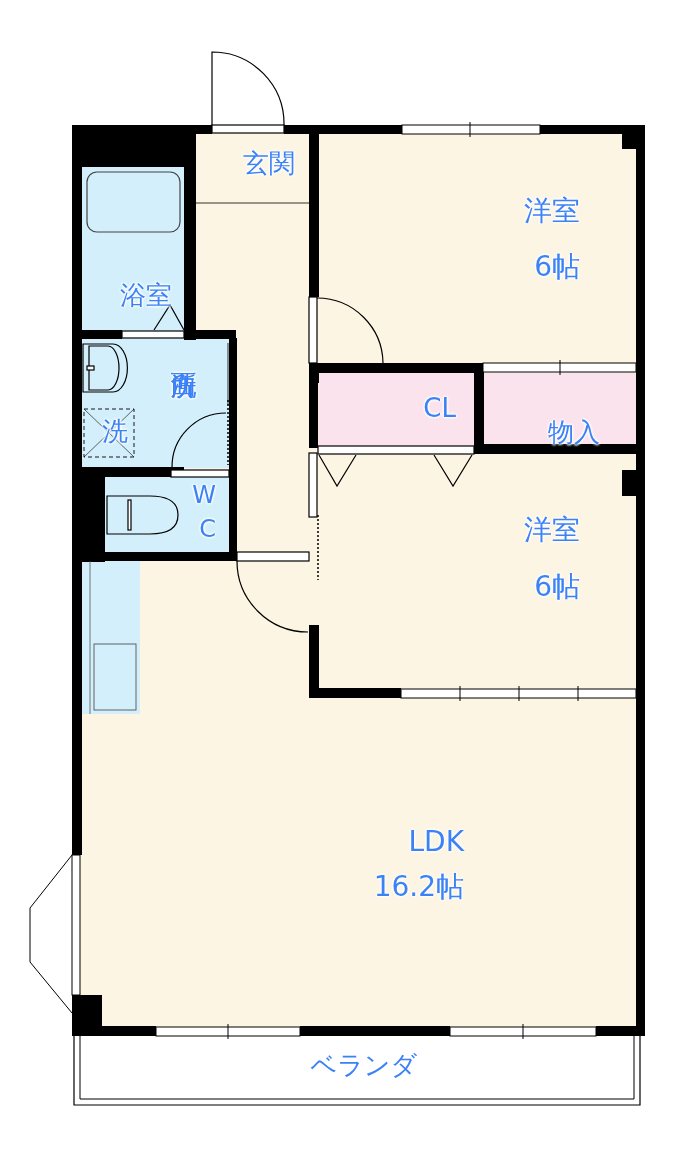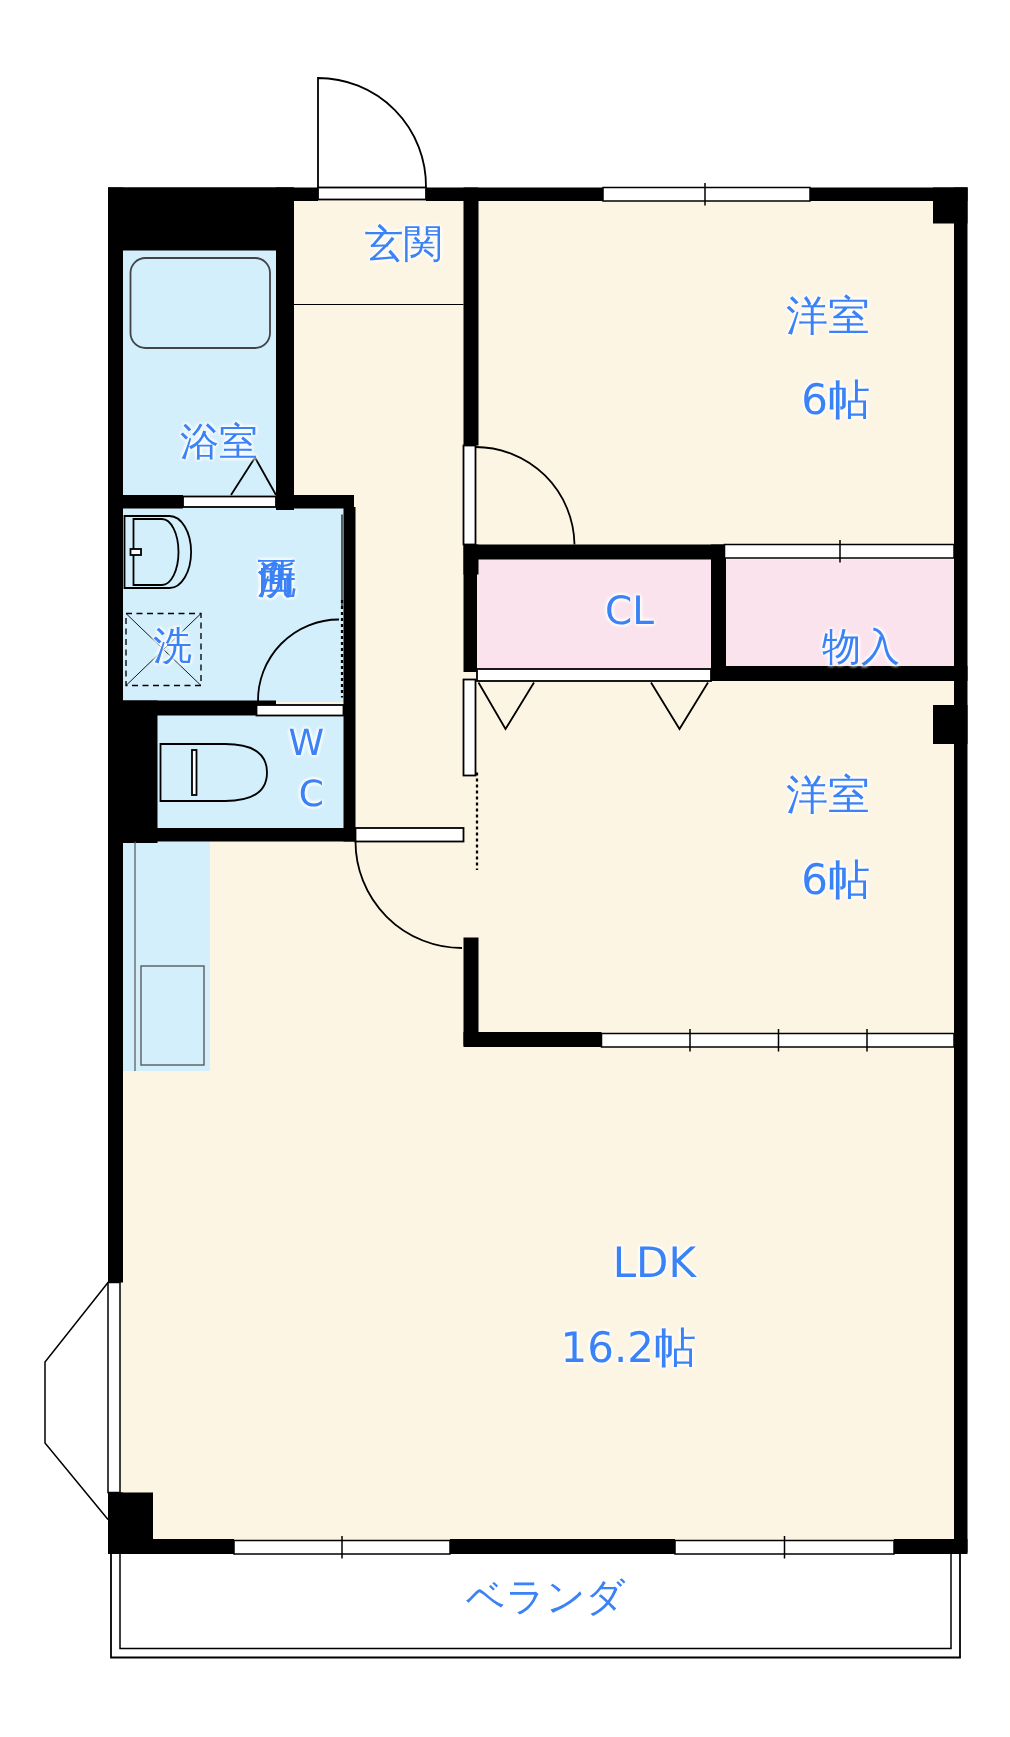--- a/index.html
+++ b/index.html
@@ -149,22 +149,22 @@
 <div class="lbl med" style="left:215px;top:150px;width:80px;">玄関</div>
 <div class="lbl med" style="left:92px;top:282px;width:80px;">浴室</div>
 <div class="lbl med vert" style="left:163px;top:352px;width:34px;">洗面所</div>
 <div class="lbl med" style="left:88px;top:418px;width:40px;">洗</div>
 <div class="lbl sm" style="left:186px;top:483px;width:30px;">W</div>
 <div class="lbl sm" style="left:186px;top:517px;width:30px;">C</div>
 
 <div class="lbl big" style="left:380px;top:196px;width:200px;">洋室</div>
 <div class="lbl big" style="left:380px;top:252px;width:200px;">6帖</div>
 
-<div class="lbl med" style="left:356px;top:395px;width:80px;">CL</div>
+<div class="lbl med" style="left:376px;top:395px;width:80px;">CL</div>
 <div class="lbl med" style="left:520px;top:395px;width:80px;margin-top:24px;">物入</div>
 
 <div class="lbl big" style="left:380px;top:515px;width:200px;">洋室</div>
 <div class="lbl big" style="left:380px;top:572px;width:200px;">6帖</div>
 
 <div class="lbl big" style="left:264px;top:827px;width:200px;">LDK</div>
-<div class="lbl big" style="left:264px;top:872px;width:200px;margin-top:12px;">16.2帖</div>
+<div class="lbl big" style="left:264px;top:872px;width:200px;">16.2帖</div>
 
-<div class="lbl med" style="left:257px;top:1052px;width:160px;">ベランダ</div>
+<div class="lbl med" style="left:257px;top:1052px;width:160px;font-family:Liberation Serif, serif;">ベランダ</div>
 
 </body></html>

